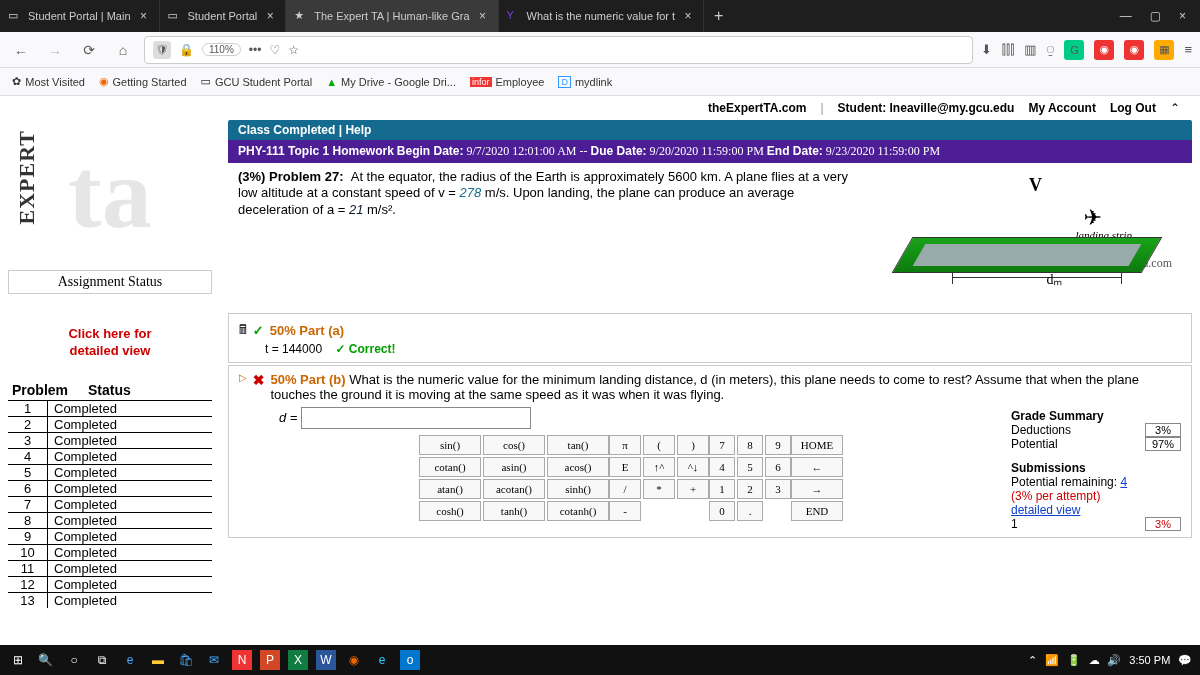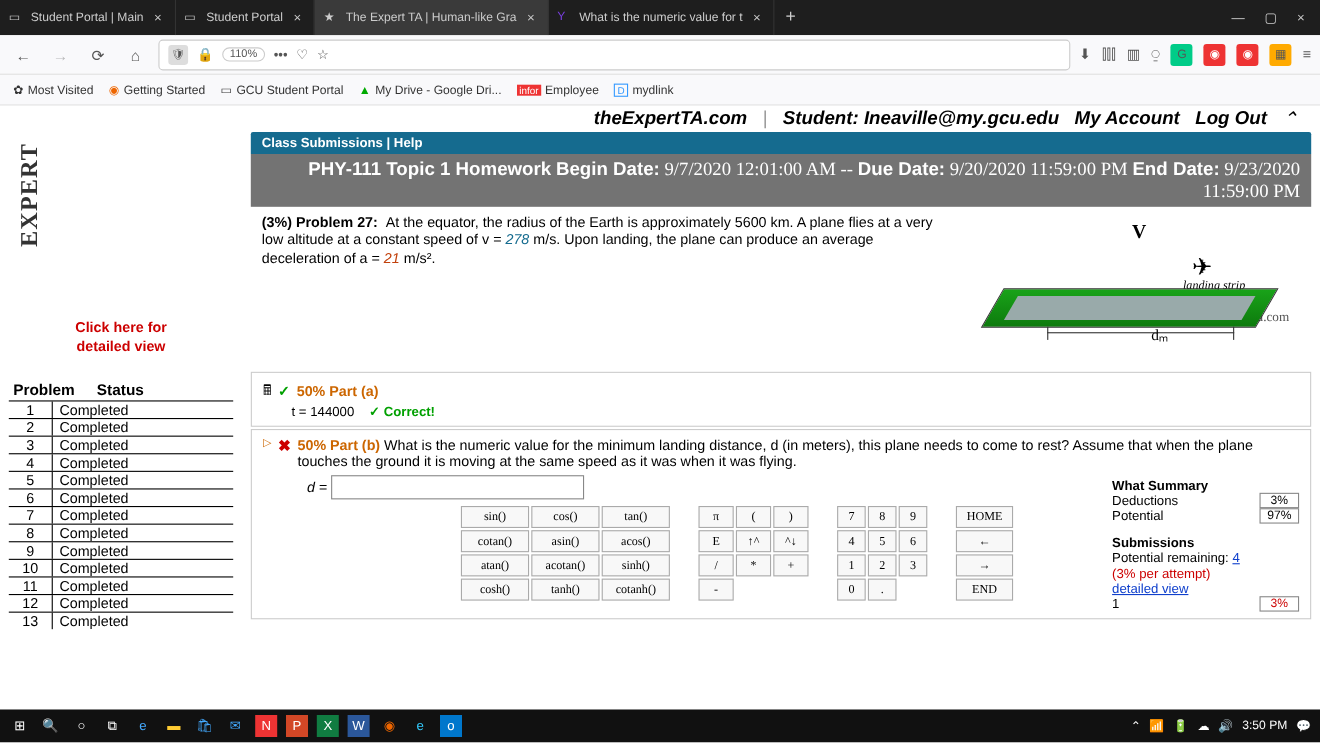--- a/index.html
+++ b/index.html
@@ -19,42 +19,42 @@
 .url-bar { flex: 1; display: flex; align-items: center; background: #fff; border: 1px solid #ccc; border-radius: 4px; height: 28px; padding: 0 8px; font-size: 12px; color: #555; gap: 8px; }
 .url-badge { background: #ddd; width: 18px; height: 18px; border-radius: 3px; display: flex; align-items: center; justify-content: center; font-size: 10px; }
 .zoom { background: #fff; border: 1px solid #ccc; border-radius: 10px; padding: 0 6px; font-size: 10px; }
 .nav-icons { display: flex; gap: 10px; align-items: center; font-size: 13px; color: #555; }
 .nav-icons .ci { width: 20px; height: 20px; display: flex; align-items: center; justify-content: center; border-radius: 3px; font-size: 11px; }
 
 .bookmarks { background: #f9f9fb; height: 28px; display: flex; align-items: center; padding: 0 12px; gap: 14px; font-size: 11px; color: #333; border-bottom: 1px solid #ddd; }
 .bm { display: flex; align-items: center; gap: 4px; }
 
 
-.page-header { background: #fff; height: 24px; display: flex; align-items: center; justify-content: flex-end; padding: 0 20px; font-size: 17px; font-weight: bold; gap: 14px; font-style: italic; }
+.page-header { background: #fff; height: 24px; display: flex; align-items: center; justify-content: flex-end; padding: 0 20px; font-size: 12px; font-weight: bold; gap: 14px; }
 .page-header .divider { color: #999; font-weight: normal; }
 
 
 .main { flex: 1; display: flex; background: #fff; overflow: hidden; }
 .sidebar { width: 220px; display: flex; flex-direction: column; padding: 4px 8px; }
 .logo-wrap { position: relative; height: 140px; display: flex; align-items: center; justify-content: center; }
 .logo-text-vert { position: absolute; left: 6px; top: 6px; writing-mode: vertical-rl; transform: rotate(180deg); font-size: 22px; font-weight: bold; color: #333; font-family: Georgia, serif; letter-spacing: 1px; }
 .logo-ta { font-size: 100px; font-weight: bold; color: #e6e6e6; font-family: Georgia, serif; line-height: 0.8; }
 .assign-status { border: 1px solid #ccc; background: #fff; padding: 3px 10px; text-align: center; font-family: Georgia, serif; font-size: 14px; margin: 6px 0; }
 .click-here { text-align: center; color: #cc0000; font-weight: bold; font-size: 13px; font-family: Georgia, serif; margin: 26px 0 20px; line-height: 1.3; }
 .ps-header { display: flex; font-family: Georgia, serif; font-size: 14px; font-weight: bold; padding: 2px 4px; }
 .ps-header .c1 { width: 76px; }
 .ps-table { font-family: Georgia, serif; font-size: 13px; }
 .ps-row { display: flex; border-top: 1px solid #000; }
 .ps-row .c1 { width: 40px; text-align: center; border-right: 1px solid #000; }
 .ps-row .c2 { padding-left: 6px; }
 
 
 .content { flex: 1; padding: 0 8px; overflow: hidden; }
 .class-mgmt { background: #156b8f; color: #fff; font-size: 12px; font-weight: bold; padding: 3px 10px; border-radius: 2px 2px 0 0; }
-.phy-header { background: #737373; color: #fff; font-family: Georgia, serif; font-size: 17px; padding: 4px 10px; text-align: right; }
+.phy-header { background: #4c1d95; color: #fff; font-family: Georgia, serif; font-size: 12px; padding: 4px 10px; }
 .problem-text { font-family: Georgia, serif; font-size: 13px; padding: 6px 10px 2px; display: flex; }
 .problem-text .txt { width: 610px; line-height: 1.25; }
 .problem-text .diag { flex: 1; position: relative; }
 .v-arrow { position: absolute; right: 140px; top: 6px; font-family: Georgia, serif; font-size: 18px; font-weight: bold; }
 .plane { position: absolute; right: 80px; top: 36px; font-size: 22px; }
 .runway { position: absolute; right: 30px; top: 68px; width: 250px; height: 36px; background: linear-gradient(#19a319,#0d7a0d); transform: skewX(-30deg); border: 1px solid #333; }
 .runway::after { content: ""; position: absolute; top: 6px; left: 16px; right: 16px; bottom: 6px; background: #9aa; }
 .landing-label { position: absolute; right: 50px; top: 60px; font-family: Georgia, serif; font-size: 11px; font-style: italic; }
 .d-label { position: absolute; right: 120px; top: 100px; font-family: Georgia, serif; font-size: 14px; }
 .d-line { position: absolute; right: 60px; top: 108px; width: 170px; border-top: 1px solid #333; }
@@ -70,21 +70,21 @@
 .correct { color: #00a000; font-weight: bold; }
 
 .part-b { display: flex; flex-direction: column; gap: 4px; }
 .part-b .hdr { display: flex; align-items: flex-start; gap: 6px; line-height: 1.2; }
 .xmark { color: #cc0000; font-weight: bold; font-size: 14px; }
 .tri { color: #cc6600; font-size: 10px; }
 .dequals { padding-left: 40px; display: flex; align-items: center; gap: 4px; font-style: italic; }
 .dequals input { width: 230px; height: 22px; border: 1px solid #888; font-family: Georgia, serif; padding: 0 4px; }
 
 .part-b-body { display: flex; gap: 16px; }
-.keypad-area { flex: 1; display: flex; gap: 26px; padding-left: 180px; padding-top: 6px; }
+.keypad-area { flex: 1; display: flex; gap: 0; padding-left: 180px; padding-top: 6px; }
 .kgrid { display: grid; gap: 2px; }
 .kgrid.func { grid-template-columns: repeat(3, 62px); }
 .kgrid.sym { grid-template-columns: repeat(3, 32px); }
 .kgrid.num { grid-template-columns: repeat(3, 26px); }
 .kgrid.ctrl { grid-template-columns: 52px; }
 .kbtn { background: #f8f8f8; border: 1px solid #aaa; height: 20px; display: flex; align-items: center; justify-content: center; font-family: Georgia, serif; font-size: 11px; }
 
 .grade-panel { width: 170px; font-family: Georgia, serif; font-size: 12px; }
 .grade-panel .section-title { font-weight: bold; margin-top: 2px; }
 .grade-row { display: flex; justify-content: space-between; }
@@ -188,21 +188,23 @@
   <span>Student: Ineaville@my.gcu.edu</span>
   <span>My Account</span>
   <span>Log Out</span>
   <span style="font-weight:normal">⌃</span>
 </div>
 
 <div class="main">
   <div class="sidebar">
     <div class="logo-wrap">
       <div class="logo-text-vert">EXPERT</div>
-    </div>
+      <div class="logo-ta">ta</div>
+    </div>
+    <div class="assign-status">Assignment Status</div>
     <div class="click-here">
       <div>Click here for</div>
       <div>detailed view</div>
     </div>
     <div class="ps-header">
       <div class="c1">Problem</div>
       <div class="c2">Status</div>
     </div>
     <div class="ps-table" id="ps-table">
         <div class="ps-row">
@@ -254,27 +256,27 @@
           <div class="c2">Completed</div>
         </div>
         <div class="ps-row">
           <div class="c1">13</div>
           <div class="c2">Completed</div>
         </div>
       </div>
   </div>
 
   <div class="content">
-    <div class="class-mgmt">Class Submissions   |   Help</div>
+    <div class="class-mgmt">Class Completed   |   Help</div>
     <div class="phy-header">
       <b>PHY-111 Topic 1 Homework</b> <b>Begin Date:</b> 9/7/2020 12:01:00 AM -- <b>Due Date:</b> 9/20/2020 11:59:00 PM <b>End Date:</b> 9/23/2020 11:59:00 PM
     </div>
     <div class="problem-text">
       <div class="txt">
-        <b>(3%)  Problem 27:</b>&nbsp;&nbsp;<span>At the equator, the radius of the Earth is approximately 5600 km. A plane flies at a very low altitude at a constant speed of v = </span><i style="color:#156b8f">278</i><span> m/s. Upon landing, the plane can produce an average deceleration of a = </span><i style="color:#c2410c">21</i><span> m/s².</span>
+        <b>(3%)  Problem 27:</b>&nbsp;&nbsp;<span>At the equator, the radius of the Earth is approximately 5600 km. A plane flies at a very low altitude at a constant speed of v = </span><i style="color:#156b8f">278</i><span> m/s. Upon landing, the plane can produce an average deceleration of a = </span><i style="color:#0f172a">21</i><span> m/s².</span>
       </div>
       <div class="diag">
         <div class="v-arrow">V</div>
         <div class="plane">✈</div>
         <div class="landing-label">landing strip</div>
         <div class="runway"></div>
         <div class="d-line"></div>
         <div class="d-label">dₘ</div>
       </div>
     </div>
@@ -347,21 +349,21 @@
               </div>
             <div class="kgrid ctrl" id="kctrl">
                 <div class="kbtn">HOME</div>
                 <div class="kbtn">←</div>
                 <div class="kbtn">→</div>
                 <div class="kbtn">END</div>
               </div>
           </div>
         </div>
         <div class="grade-panel">
-          <div class="section-title">What Summary</div>
+          <div class="section-title">Grade Summary</div>
           <div class="grade-row">
               <span>Deductions</span>
               <span class="box">3%</span>
             </div>
           <div class="grade-row">
               <span>Potential</span>
               <span class="box">97%</span>
             </div>
           <div class="section-title" style="margin-top:10px">Submissions</div>
           <div><span>Potential remaining:</span> <span class="blue-u">4</span></div>

